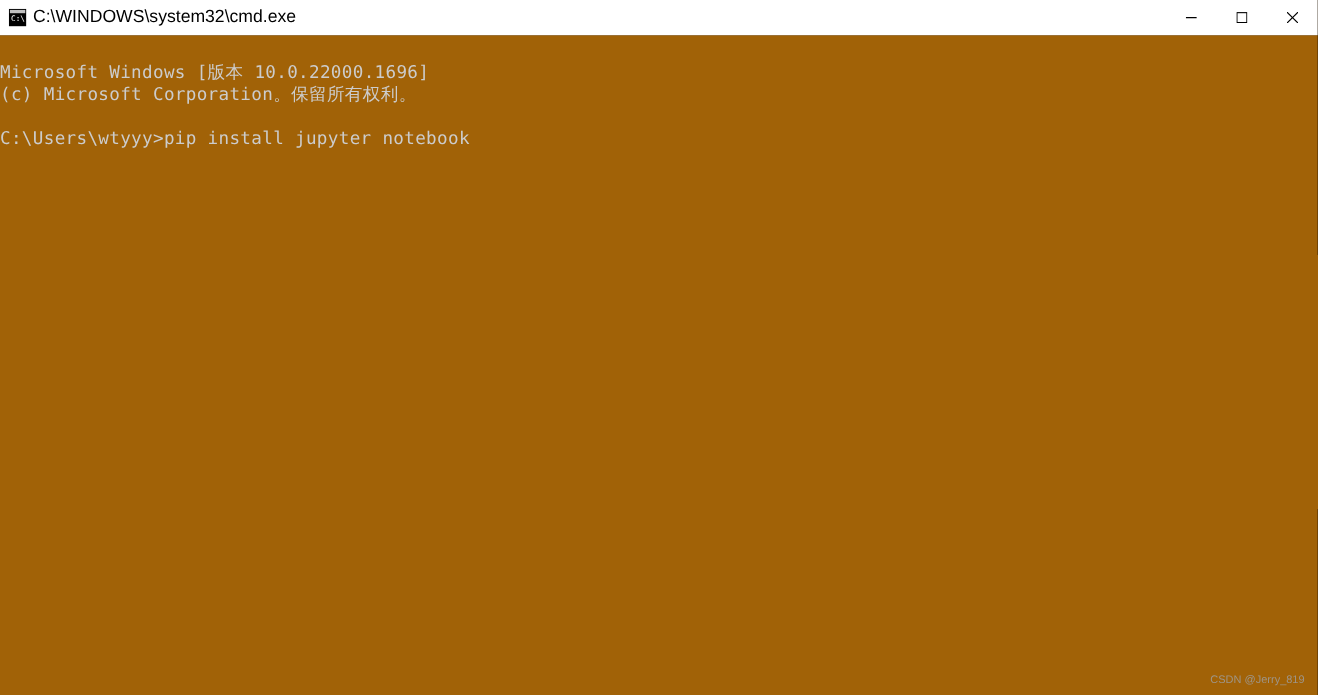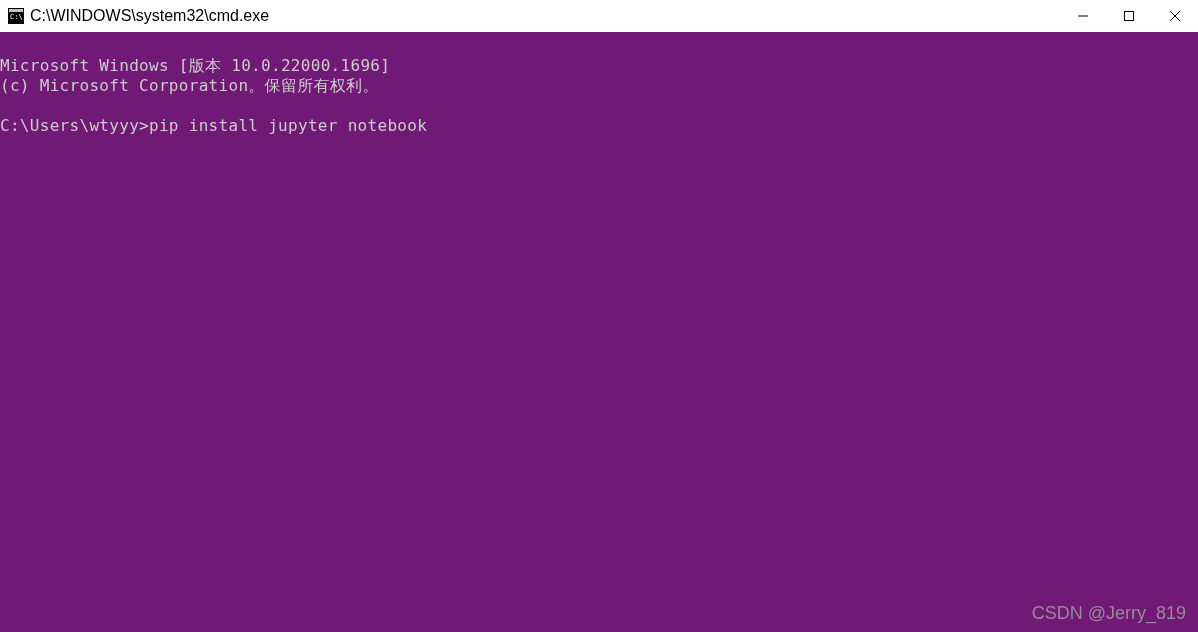--- a/index.html
+++ b/index.html
@@ -54,40 +54,40 @@
       display: flex;
       align-items: center;
       justify-content: center;
       cursor: pointer;
     }
     .window-control svg {
       width: 10px;
       height: 10px;
     }
     .terminal {
-      background: #701a75;
+      background: #a16207;
       color: #cccccc;
       font-size: 16px;
       line-height: 20px;
       padding: 4px 0 0 0;
       white-space: pre;
       font-family: "NSimSun", "SimSun", Consolas, monospace;
       height: calc(100% - 32px);
       letter-spacing: 0.3px;
     }
     .terminal-line {
       white-space: pre;
     }
     .watermark {
       position: absolute;
       bottom: 8px;
       right: 12px;
       color: #9e9e9e;
       font-family: "Segoe UI", Tahoma, sans-serif;
-      font-size: 18px;
+      font-size: 10px;
       opacity: 0.85;
     }
   </style>
 </head>
 <body>
 
 <div class="titlebar">
   <span class="titlebar-icon">
     <svg viewBox="0 0 16 16">
       <rect x="0" y="0" width="16" height="16" fill="#000"></rect>

